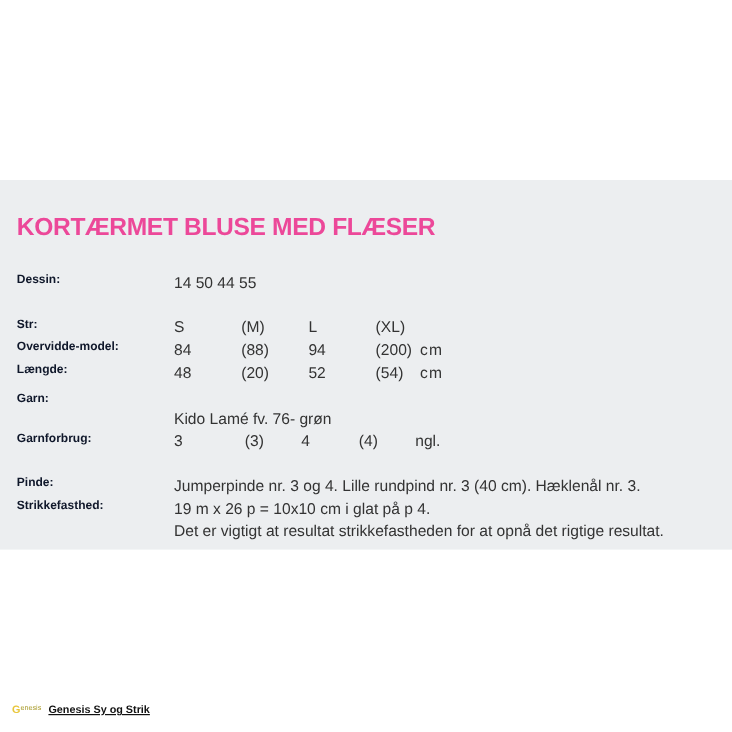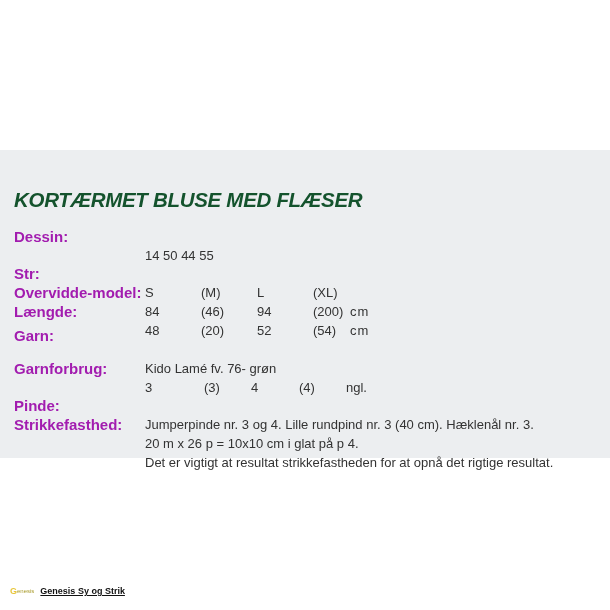--- a/index.html
+++ b/index.html
@@ -5,27 +5,26 @@
   html, body { margin:0; padding:0; }
   body {
     width:610px; height:610px; background:#ffffff; position:relative; overflow:hidden;
     font-family:"Liberation Sans", sans-serif; color:#2a2a2a;
   }
   .panel {
     position:absolute; left:0; top:150px; width:610px; height:308px;
     background:#eceef0;
   }
   .title {
-    position:absolute; left:14px; top:188px;
-    font-size:20.5px; font-weight:bold; letter-spacing:-0.3px; color:#14532d;
+    position:absolute; left:14px; top:178px;
+    font-size:20.5px; font-weight:bold; letter-spacing:-0.3px; color:#ec4899;
     white-space:nowrap;
-    font-style:italic;
   }
-  .lbl { position:absolute; left:14px; font-size:15px; font-weight:bold; color:#a21caf; white-space:nowrap; }
-  .val { position:absolute; font-size:13px; color:#333; white-space:nowrap;margin-top:20px; }
+  .lbl { position:absolute; left:14px; font-size:10px; font-weight:bold; color:#0f172a; white-space:nowrap; }
+  .val { position:absolute; font-size:13px; color:#333; white-space:nowrap; }
   .footer {
     position:absolute; left:10px; top:586px; display:flex; align-items:center; gap:6px;
   }
   .logo {
     font-size:6px; color:#a89a2a; font-family:"Liberation Sans", sans-serif;
     display:flex; align-items:center;
   }
   .logo .g { color:#e8c63a; font-size:9px; font-weight:bold; }
   .brand { font-size:9px; font-weight:bold; color:#111;text-decoration:underline; }
 </style>
@@ -40,21 +39,21 @@
 <div class="val" style="left:145px; top:228px">14 50 44 55</div>
 
 <div class="lbl" style="top:265px">Str:</div>
 <div class="val" style="left:145px; top:265px">S</div>
 <div class="val" style="left:201px; top:265px">(M)</div>
 <div class="val" style="left:257px; top:265px">L</div>
 <div class="val" style="left:313px; top:265px">(XL)</div>
 
 <div class="lbl" style="top:284px">Overvidde-model:</div>
 <div class="val" style="left:145px; top:284px">84</div>
-<div class="val" style="left:201px; top:284px">(46)</div>
+<div class="val" style="left:201px; top:284px">(88)</div>
 <div class="val" style="left:257px; top:284px">94</div>
 <div class="val" style="left:313px; top:284px">(200)</div>
 <div class="val" style="left:350px; top:284px; letter-spacing:1px">cm</div>
 
 <div class="lbl" style="top:303px">Længde:</div>
 <div class="val" style="left:145px; top:303px">48</div>
 <div class="val" style="left:201px; top:303px">(20)</div>
 <div class="val" style="left:257px; top:303px">52</div>
 <div class="val" style="left:313px; top:303px">(54)</div>
 <div class="val" style="left:350px; top:303px; letter-spacing:1px">cm</div>
@@ -66,21 +65,21 @@
 <div class="val" style="left:145px; top:360px">3</div>
 <div class="val" style="left:204px; top:360px">(3)</div>
 <div class="val" style="left:251px; top:360px">4</div>
 <div class="val" style="left:299px; top:360px">(4)</div>
 <div class="val" style="left:346px; top:360px">ngl.</div>
 
 <div class="lbl" style="top:397px">Pinde:</div>
 <div class="val" style="left:145px; top:397px">Jumperpinde nr. 3 og 4. Lille rundpind nr. 3 (40 cm). Hæklenål nr. 3.</div>
 
 <div class="lbl" style="top:416px">Strikkefasthed:</div>
-<div class="val" style="left:145px; top:416px">20 m x 26 p = 10x10 cm i glat på p 4.</div>
+<div class="val" style="left:145px; top:416px">19 m x 26 p = 10x10 cm i glat på p 4.</div>
 <div class="val" style="left:145px; top:435px">Det er vigtigt at resultat strikkefastheden for at opnå det rigtige resultat.</div>
 
 <div class="footer">
   <span class="logo">
     <span class="g">G</span>
       <span>enesis</span>
   </span>
   <span class="brand">Genesis Sy og Strik</span>
 </div>
 

